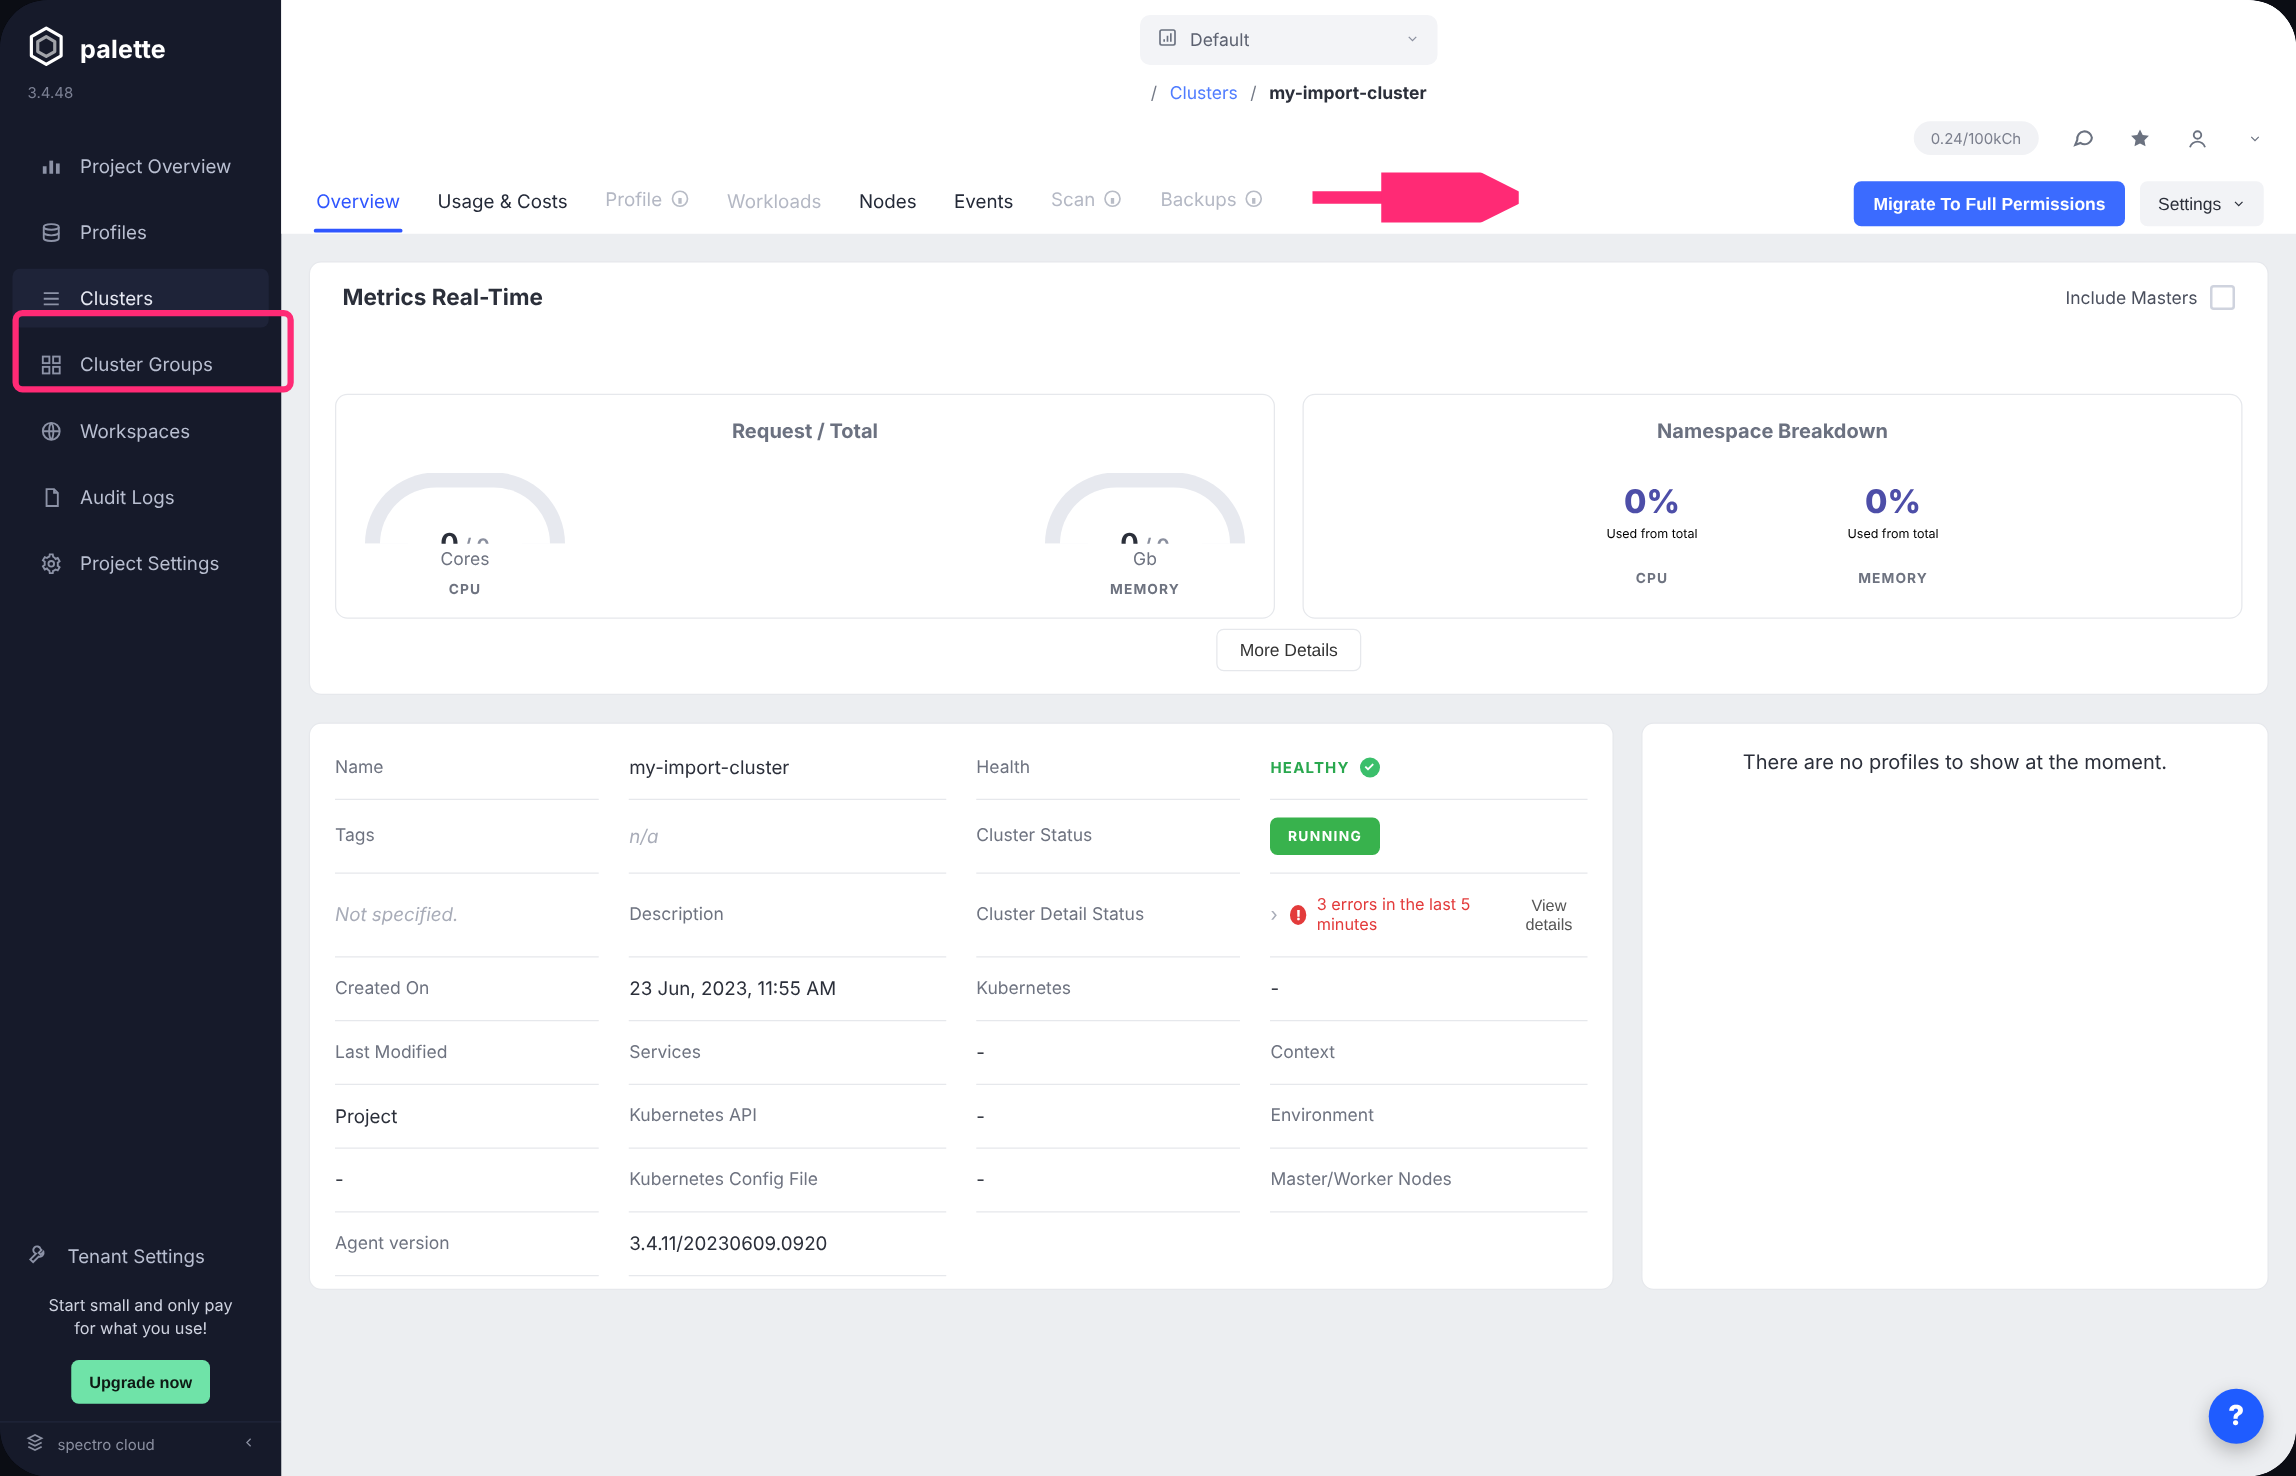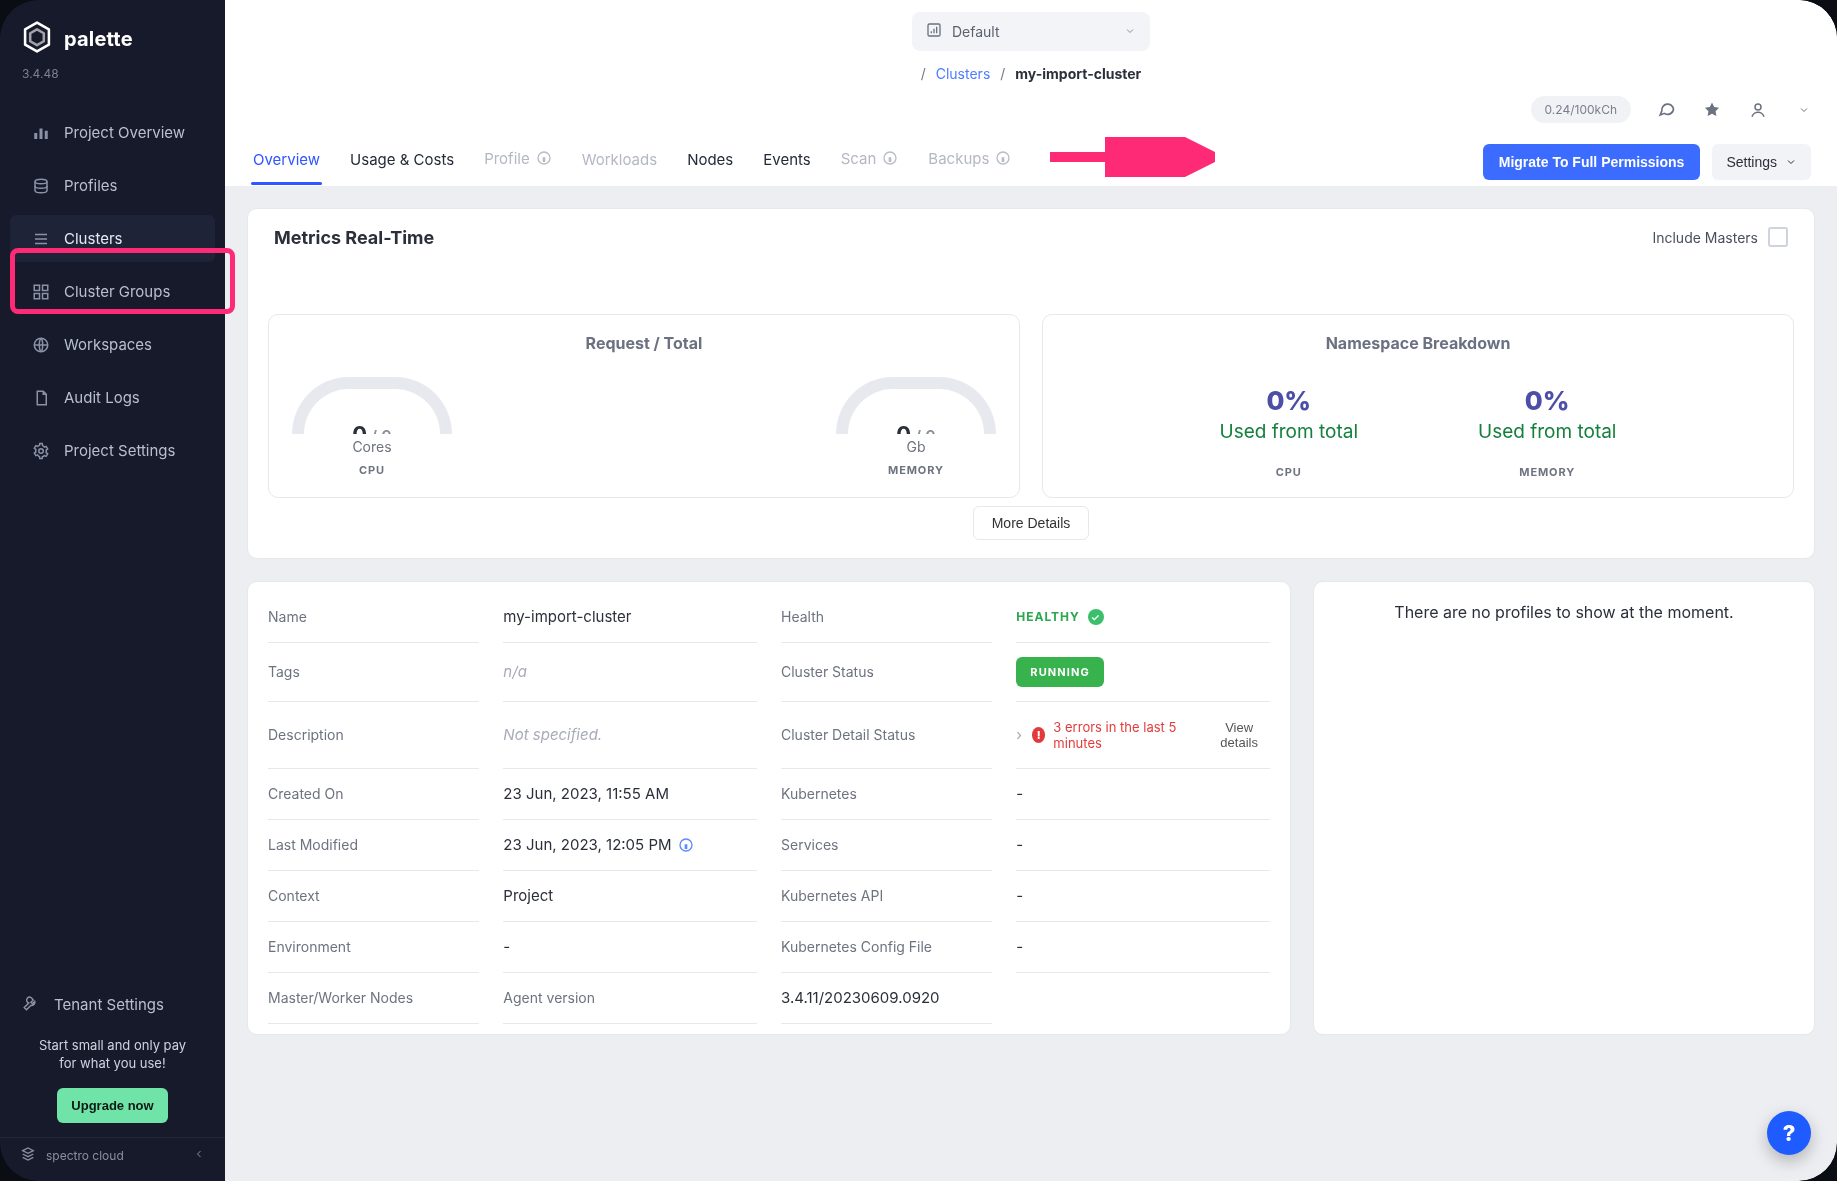--- a/index.html
+++ b/index.html
@@ -73,21 +73,21 @@
   .gauge{width:170px;height:100px;position:relative;display:flex;flex-direction:column;align-items:center;}
   .arc{--c:#e7e9ef;position:relative;width:160px;height:80px;overflow:hidden;}
   .arc::before{content:"";position:absolute;inset:0;top:0;border:12px solid var(--c);border-bottom:none;border-top-left-radius:160px;border-top-right-radius:160px;}
   .gval{position:absolute;left:0;right:0;top:44px;text-align:center;font-weight:700;color:#2b2f3a;font-size:22px;}
   .gval .sub{color:#8a8f9e;font-weight:600;font-size:16px;margin-left:4px;}
   .gunit{font-size:14px;color:#6e7380;margin-top:4px;}
   .glab{font-size:11px;letter-spacing:.08em;color:#6e7380;margin-top:8px;font-weight:700;}
   .ns{display:flex;justify-content:center;gap:120px;padding:18px 0 8px;}
   .nsitem{text-align:center;}
   .nsitem .pct{color:#4d4ea8;font-weight:800;font-size:26px;}
-  .nsitem .used{color:#15803d;font-size:19px;margin-top:4px;}
+  .nsitem .used{color:#000000;font-size:10px;margin-top:4px;}
   .nsitem .lab{font-size:11px;letter-spacing:.08em;color:#6e7380;margin-top:22px;font-weight:700;}
   .moredetails{display:flex;justify-content:center;margin-top:8px;}
   .md{background:#fff;border:1px solid var(--line);border-radius:6px;padding:8px 18px;color:#333;font-size:14px;cursor:pointer;}
 
   .grid{display:flex;gap:22px;margin-top:22px;}
   .left{flex:1;background:var(--card);border:1px solid var(--line);border-radius:10px;padding:10px 20px;}
   .rows{display:grid;grid-template-columns:1fr 1.2fr 1fr 1.2fr;column-gap:24px;row-gap:0;}
   .cell{padding:14px 0;border-bottom:1px solid var(--line);min-height:22px;display:flex;align-items:center;}
   .lcell{color:#6e7380;font-size:14px;}
   .vcell{color:#2b2f3a;font-size:15px;}
@@ -371,49 +371,42 @@
                   </span>
                 </div>
                 <div class="cell lcell">Tags</div>
                 <div class="cell vcell">
                   <span class="muted">n/a</span>
                 </div>
                 <div class="cell lcell">Cluster Status</div>
                 <div class="cell vcell">
                   <span class="runn">RUNNING</span>
                 </div>
+                <div class="cell vcell">
+                  <span class="muted">Not specified.</span>
+                </div>
                 <div class="cell lcell">Description</div>
-                <div class="cell vcell">
-                  <span class="muted">Not specified.</span>
-                </div>
                 <div class="cell lcell">Cluster Detail Status</div>
                 <div class="cell vcell">
                   <div class="errrow">
                     <span style="color:#a8acb8;">›</span>
                     <span class="err">
                       <span class="bang">!</span>
                       <span>3 errors in the last 5 minutes</span>
                     </span>
                     <button class="view">View details</button>
                   </div>
                 </div>
                 <div class="cell lcell">Created On</div>
                 <div class="cell vcell">
                   <span>23 Jun, 2023, 11:55 AM</span>
                 </div>
                 <div class="cell lcell">Kubernetes</div>
                 <div class="cell vcell">-</div>
                 <div class="cell lcell">Last Modified</div>
-                <div class="cell vcell">
-                  <span>23 Jun, 2023, 12:05 PM</span> 
-                  <span class="info"><svg viewBox="0 0 24 24" fill="none" stroke="#5a8bff" stroke-width="2">
-                      <circle cx="12" cy="12" r="9"></circle>
-                      <path d="M12 8h.01M11 12h2v5h-2z"></path>
-                    </svg></span>
-                </div>
                 <div class="cell lcell">Services</div>
                 <div class="cell vcell">-</div>
                 <div class="cell lcell">Context</div>
                 <div class="cell vcell">
                   <span>Project</span>
                 </div>
                 <div class="cell lcell">Kubernetes API</div>
                 <div class="cell vcell">-</div>
                 <div class="cell lcell">Environment</div>
                 <div class="cell vcell">

